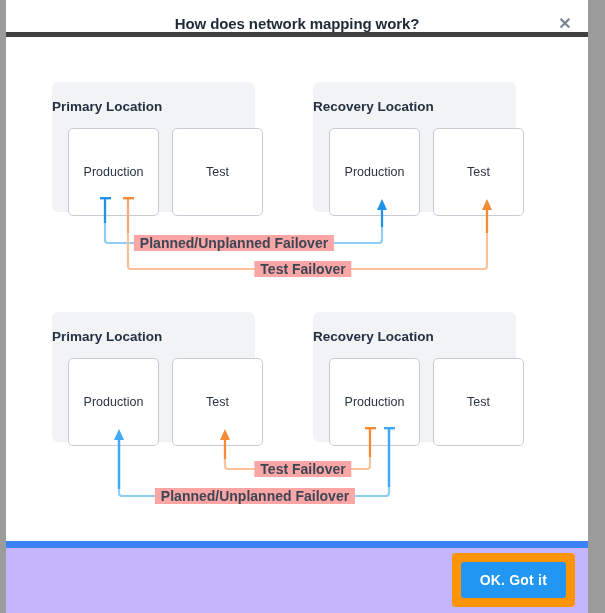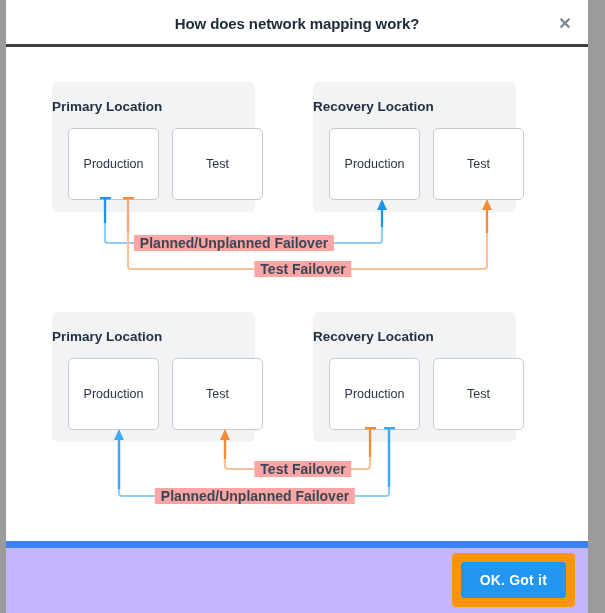--- a/index.html
+++ b/index.html
@@ -24,22 +24,22 @@
     background: #ffffff;
     box-sizing: border-box;
     overflow: hidden;
   }
 
   
   #header {
     position: absolute;
     left: 0; top: 0;
     width: 582px;
-    height: 47px;
-    border-bottom: 3px solid #404040;
+    height: 37px;
+    border-bottom: 5px solid #404040;
     box-sizing: border-box;
     background: #fff;
   }
   #dialog-title {
     position: absolute;
     left: 0; right: 0;
     top: 15px;
     text-align: center;
     font-size: 15px;
     font-weight: bold;
@@ -90,21 +90,21 @@
     left: 0; right: 0;
     top: 17px;
     font-size: 13.5px;
     font-weight: bold;
     color: #243142;
   }
   .node {
     position: absolute;
     top: 46px;
     width: 91px;
-    height: 72px;
+    height: 88px;
     background: #ffffff;
     border: 1px solid #c7ccd4;
     border-radius: 5px;
     box-sizing: border-box;
   }
   .node-label {
     position: absolute;
     left: 0; right: 0;
     top: 50%;
     transform: translateY(-50%);

